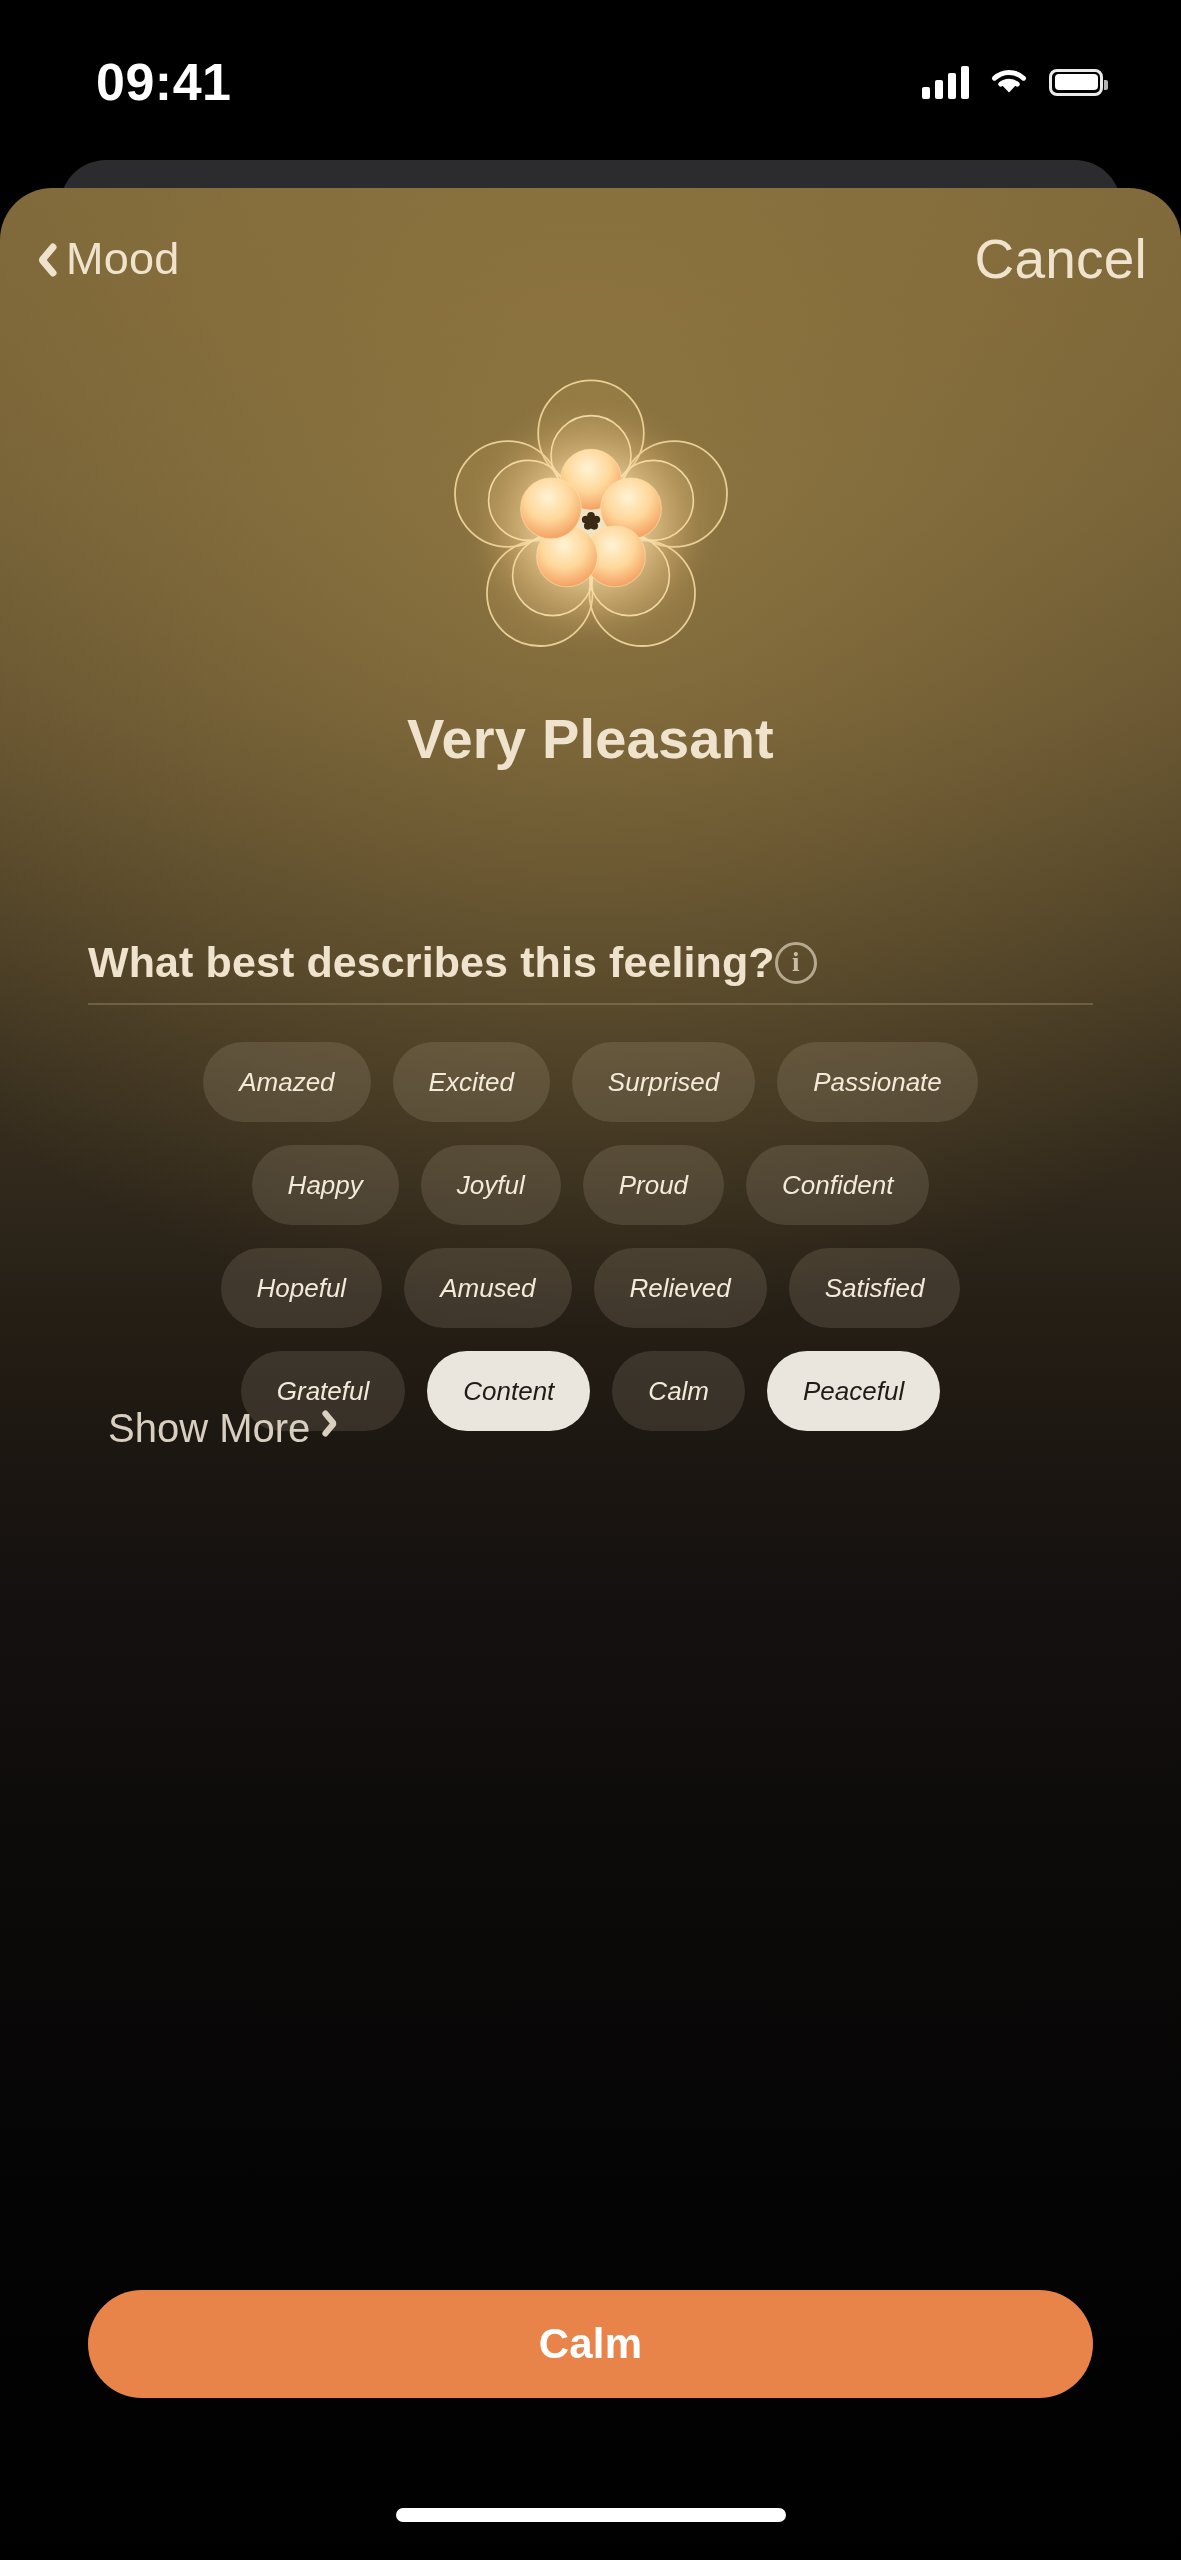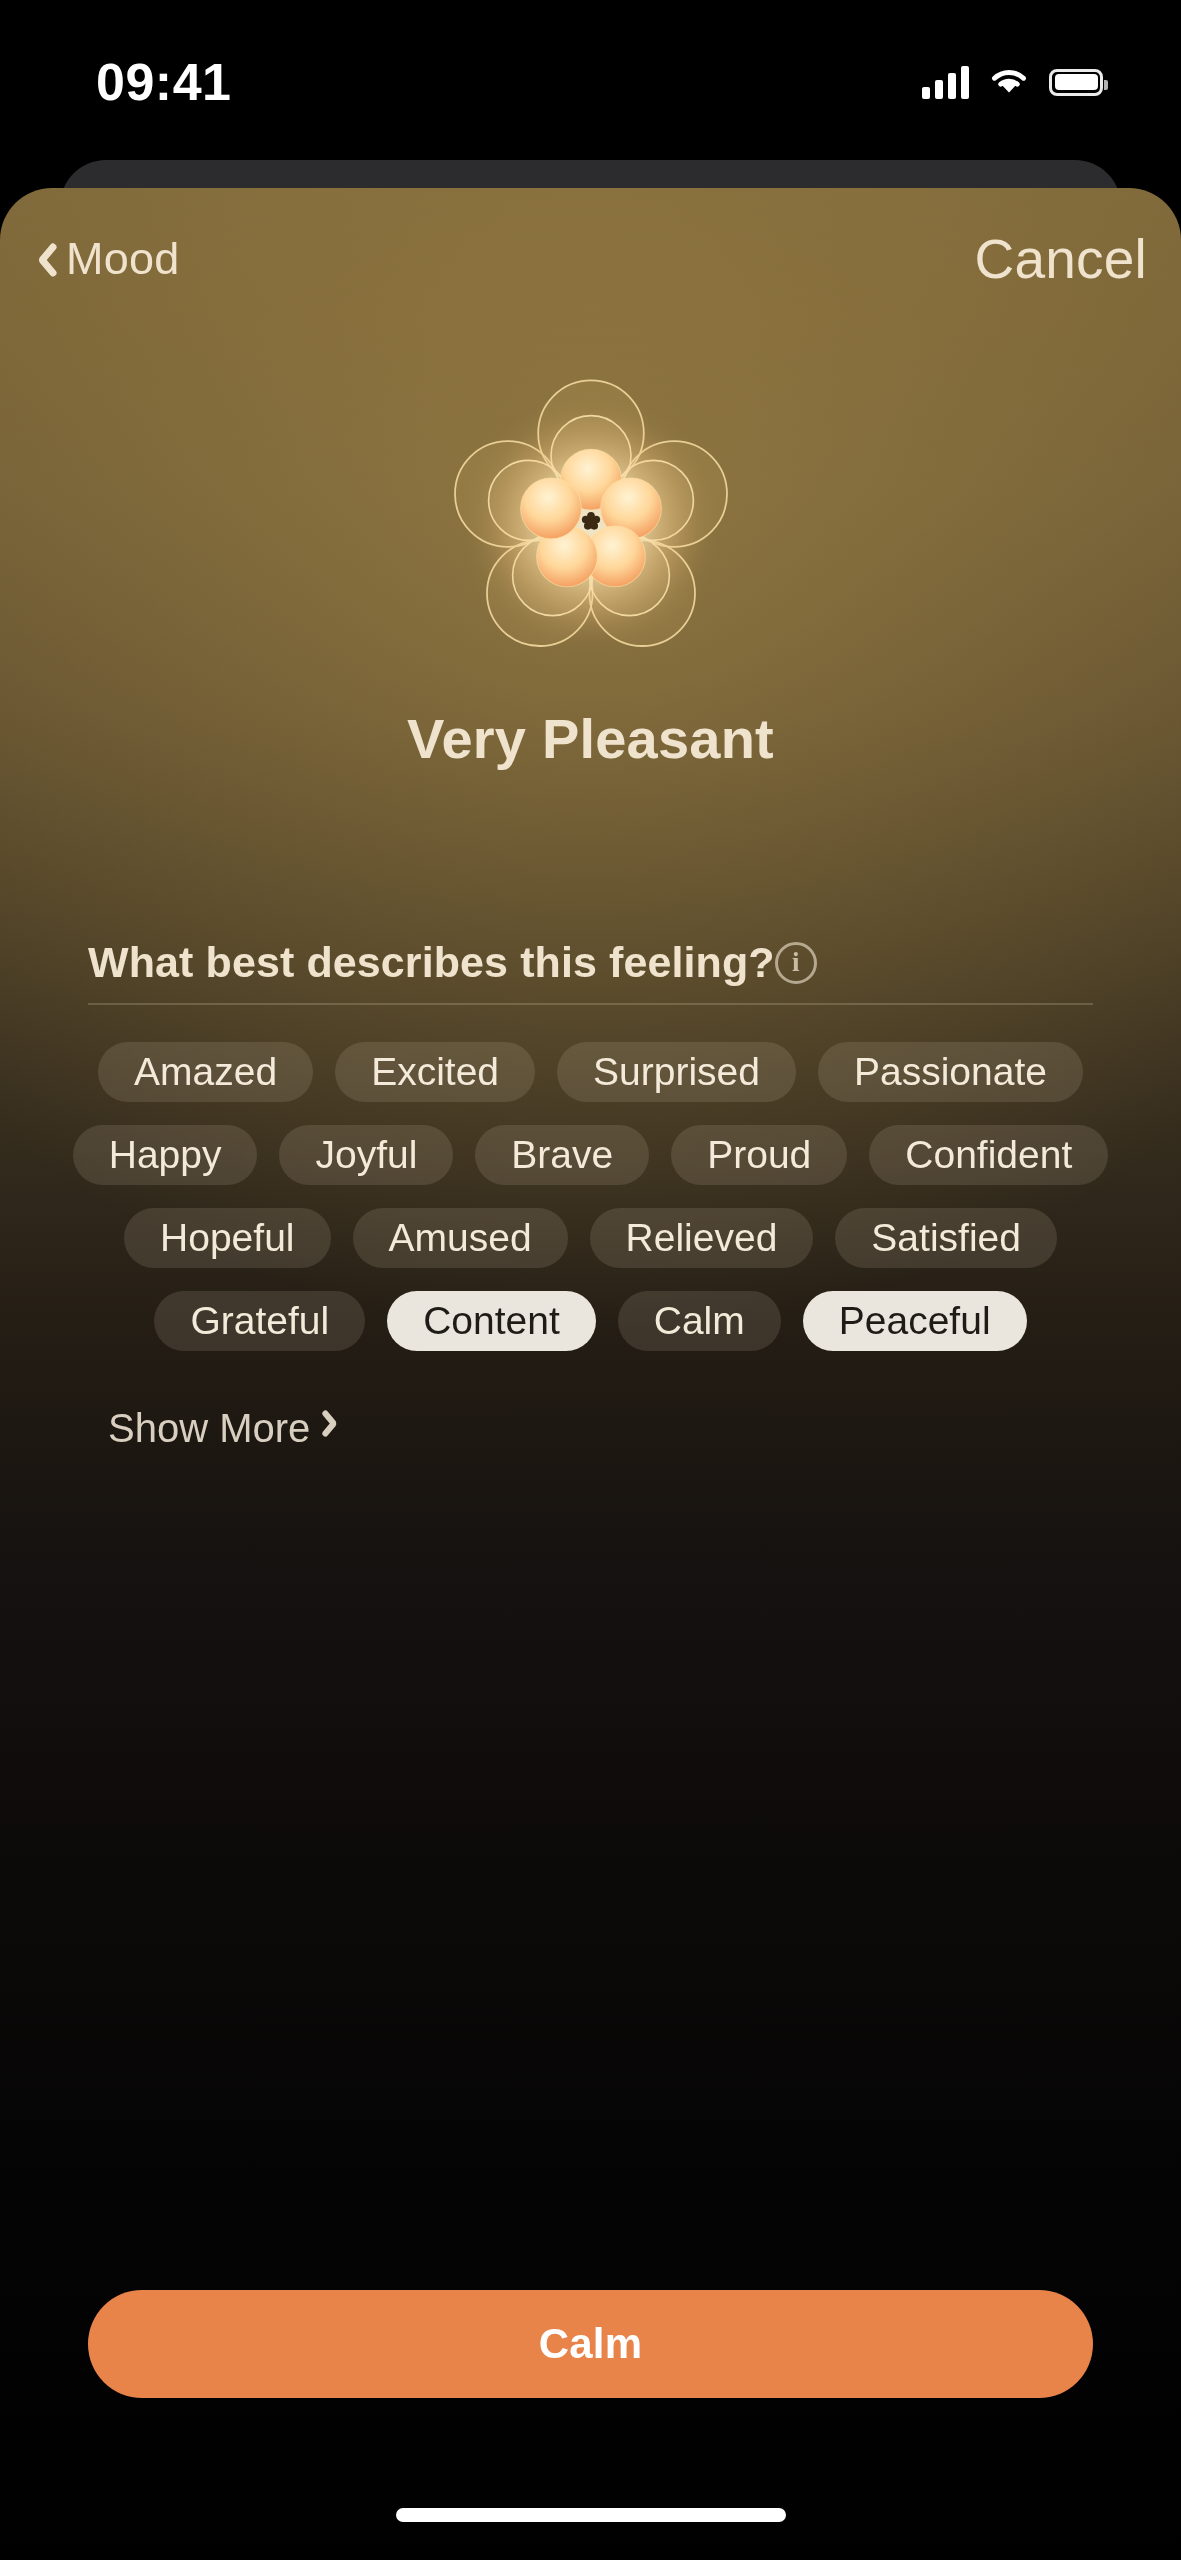--- a/index.html
+++ b/index.html
@@ -121,24 +121,24 @@
   }
 
   
   .chips{
     position:absolute; top:854px; left:60px; width:1061px;
   }
   .chip-row{
     display:flex; justify-content:center; gap:22px; margin-bottom:23px;
   }
   .chip{
-    height:60px; padding:0 36px; border-radius:40px;
+    height:80px; padding:0 36px; border-radius:40px;
     display:flex; align-items:center; justify-content:center;
-    font-size:39px; white-space:nowrap; cursor:pointer;
-    background:rgba(238,226,198,.13); color:#f3ead9;
+    font-size:26px; white-space:nowrap; cursor:pointer;
+    background:rgba(238,226,198,.13); color:#f3ead9;font-style:italic;
   }
   .chip.selected{ background:#eae5dd; color:#1f1c18; }
 
   .show-more{
     position:absolute; top:1218px; left:108px;
     display:flex; align-items:flex-start; gap:16px; cursor:pointer;
   }
   .show-more-label{ color:#d9cfc0; font-size:40px; }
   .chev-right{ width:20px; height:34px; position:relative; }
   .chev-right::before, .chev-right::after{
@@ -269,21 +269,20 @@
   <div class="chips">
       <div class="chip-row">
         <div class="chip">Amazed</div>
         <div class="chip">Excited</div>
         <div class="chip">Surprised</div>
         <div class="chip">Passionate</div>
       </div>
       <div class="chip-row">
         <div class="chip">Happy</div>
         <div class="chip">Joyful</div>
-        <div class="chip">Brave</div>
         <div class="chip">Proud</div>
         <div class="chip">Confident</div>
       </div>
       <div class="chip-row">
         <div class="chip">Hopeful</div>
         <div class="chip">Amused</div>
         <div class="chip">Relieved</div>
         <div class="chip">Satisfied</div>
       </div>
       <div class="chip-row">

